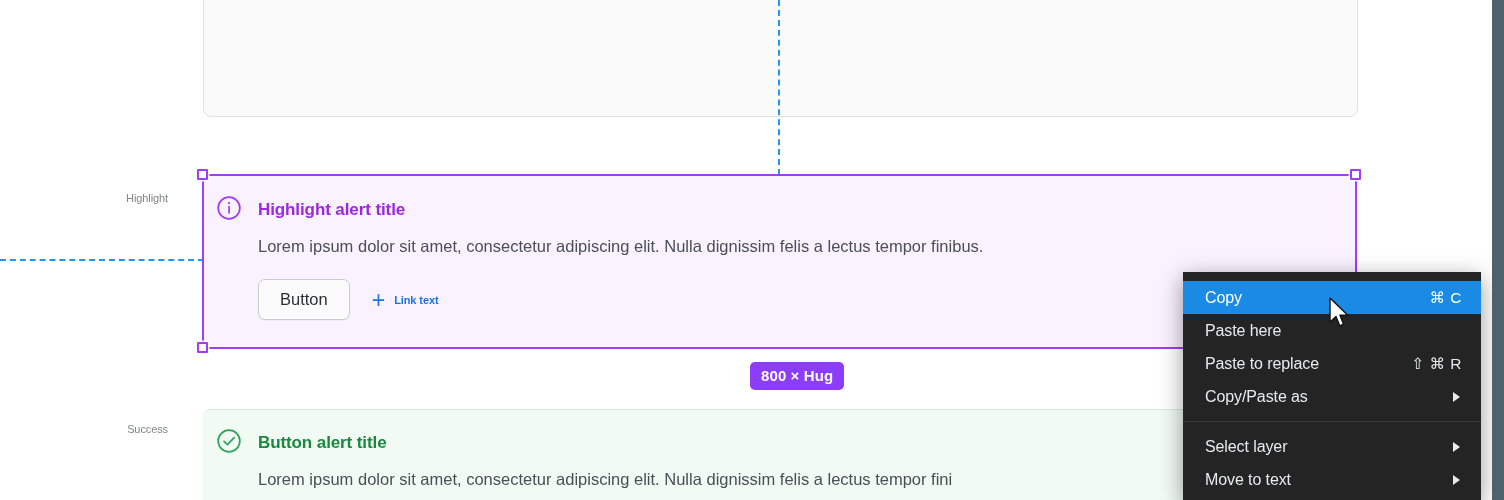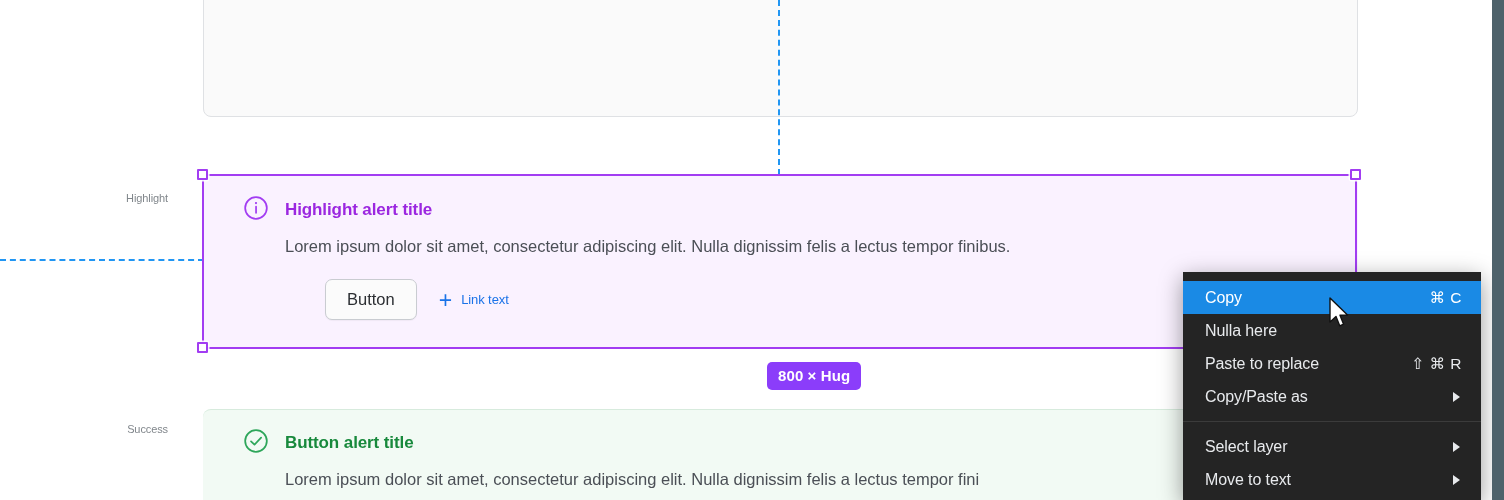--- a/index.html
+++ b/index.html
@@ -21,21 +21,21 @@
   }
 
   
   .alert {
     position:absolute;
     border-radius:8px;
     background-image:
       radial-gradient(circle at 1px 1px, rgba(0,0,0,0.05) 0.6px, transparent 0.7px);
     background-size:7px 7px;
   }
-  .alert-inner { position:absolute; inset:0; padding:22px 40px; }
+  .alert-inner { position:absolute; inset:0; padding:22px 13px; }
   .alert-head { display:flex; align-items:flex-start; gap:16px; }
   .alert-icon { width:26px; height:26px; flex:0 0 26px; margin-top:-2px; }
   .alert-title {
     font-size:17px; font-weight:bold; letter-spacing:-0.1px;
     line-height:26px; white-space:nowrap;
   }
   .alert-body {
     font-size:16.5px; color:#4b4f56; line-height:22px;
     margin-top:12px; margin-left:42px; white-space:nowrap;
   }
@@ -46,25 +46,24 @@
   .btn {
     background:#fbfbfb;
     border:1px solid #c9ccd1;
     border-radius:7px;
     font-family:"Liberation Sans", sans-serif;
     font-size:16.5px;
     color:#2c2f33;
     padding:9px 21px 10px;
     line-height:20px;
     box-shadow:0 1px 1px rgba(0,0,0,0.04);
-    margin-left:40px;
   }
   .linkwrap { display:flex; align-items:center; gap:9px; }
   .plus { font-size:23px; color:#1a73e8; line-height:18px; font-weight:400; }
-  .linktext { font-size:13px; color:#1a73e8; font-weight:normal; letter-spacing:-0.1px; }
+  .linktext { font-size:11px; color:#1a73e8; font-weight:bold; letter-spacing:-0.1px; }
 
   
   #card-top {
     left:203px; top:-92px; width:1155px; height:209px;
     background-color:#fafafa;
     border:1px solid #dfe1e4;
   }
   #card-top .alert-inner { padding-top:0; }
 
   
@@ -109,21 +108,21 @@
     box-shadow:0 0 0 1.5px rgba(255,255,255,0.9);
   }
   #h-tl { left:197px; top:169px; }
   #h-tr { left:1350px; top:169px; }
   #h-bl { left:197px; top:342px; }
   #h-br { left:1350px; top:342px; }
 
   
   .size-badge {
     position:absolute;
-    left:767px; top:362px;
+    left:750px; top:362px;
     background:#8b3dfa;
     color:#ffffff;
     font-size:15px;
     font-weight:bold;
     letter-spacing:0.1px;
     padding:5px 11px 6px;
     border-radius:5px;
     white-space:nowrap;
   }
 
@@ -239,21 +238,21 @@
   <div class="size-badge">800 × Hug</div>
 
   <div id="context-menu">
 
     <div class="menu-item selected">
       <span class="menu-label">Copy</span>
       <span class="menu-shortcut">⌘ C</span>
     </div>
 
     <div class="menu-item">
-      <span class="menu-label">Nulla here</span>
+      <span class="menu-label">Paste here</span>
     </div>
 
     <div class="menu-item">
       <span class="menu-label">Paste to replace</span>
       <span class="menu-shortcut">⇧ ⌘ R</span>
     </div>
 
     <div class="menu-item">
       <span class="menu-label">Copy/Paste as</span>
       <span class="menu-arrow"></span>

